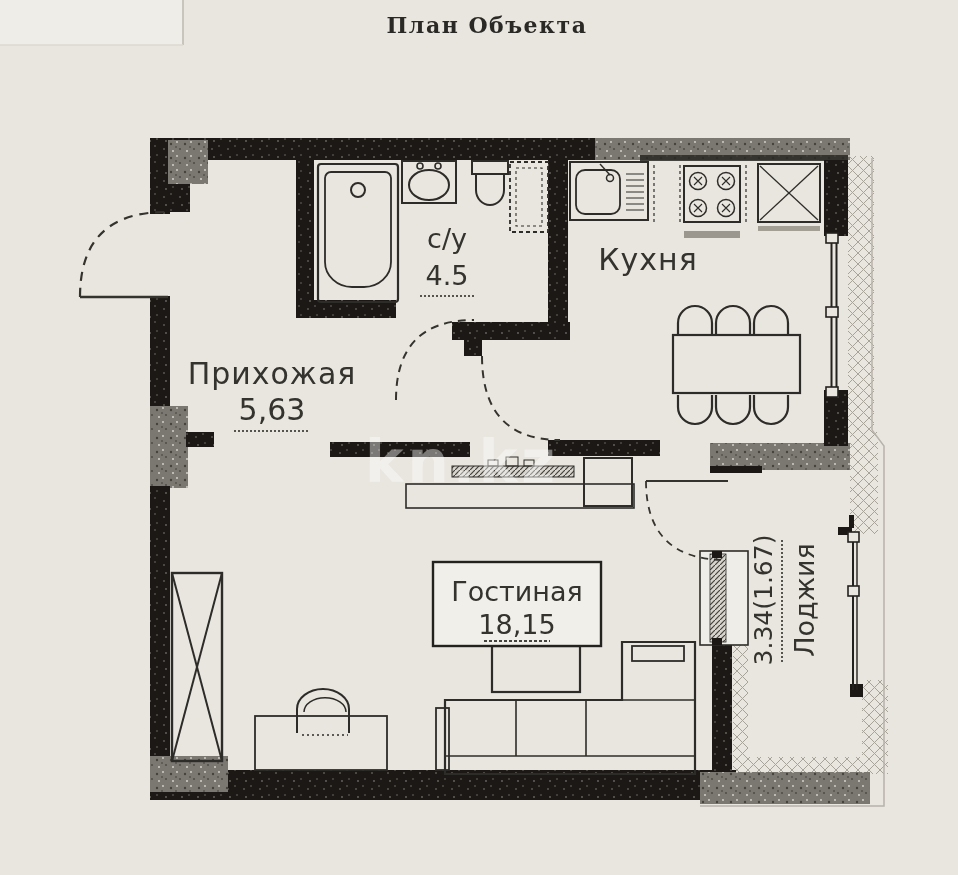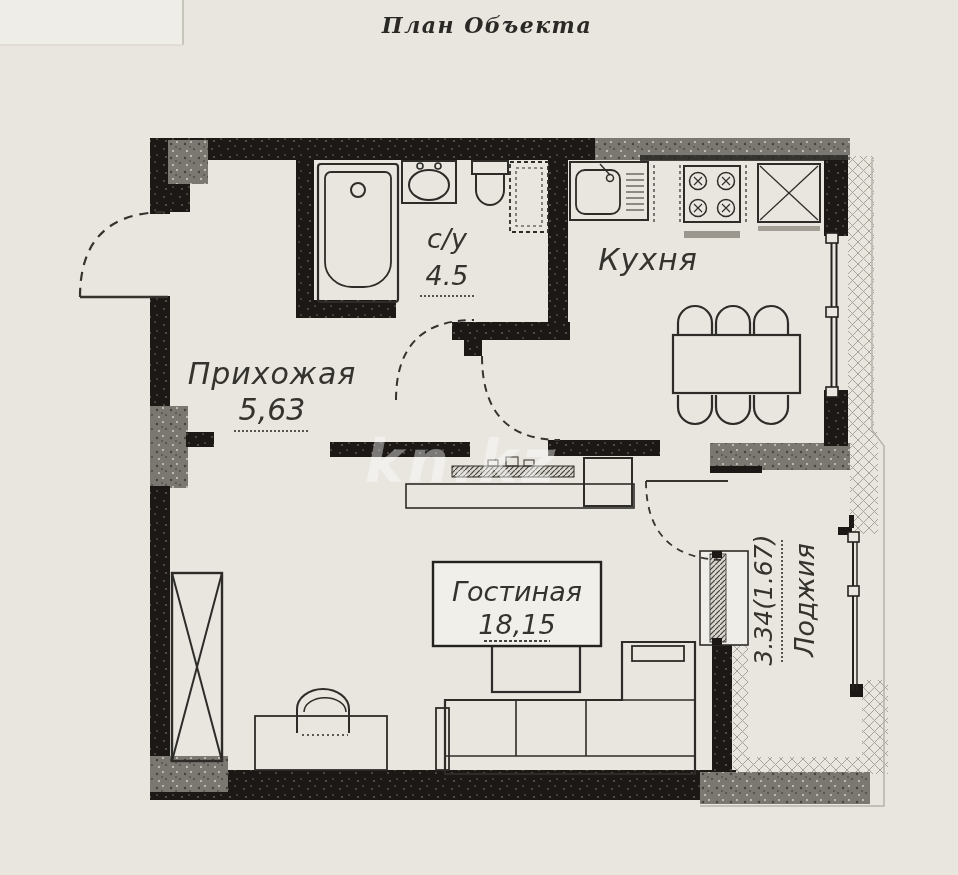--- a/index.html
+++ b/index.html
@@ -1,18 +1,18 @@
 <!DOCTYPE html>
 <html><head>
 <meta charset="utf-8">
 <style>
   html,body{margin:0;padding:0;background:#e9e6e0;}
   body{width:958px;height:875px;overflow:hidden;position:relative;
        font-family:"DejaVu Sans", sans-serif;}
-  #stage{position:absolute;inset:0;font-style:italic;}
+  #stage{position:absolute;inset:0;}
   svg{display:block;}
   .room-name{font-family:"DejaVu Sans", sans-serif;fill:#35332e;}
   .title-text{font-family:"DejaVu Serif", serif;font-weight:bold;fill:#2b2925;letter-spacing:1.5px;}
   .wm{font-family:"DejaVu Sans", sans-serif;font-weight:bold;fill:#ffffff;opacity:.42;letter-spacing:4px;}
 </style>
 </head>
 <body>
 
 <div id="stage">
 <svg width="958" height="875" viewBox="0 0 958 875" xmlns="http://www.w3.org/2000/svg">

